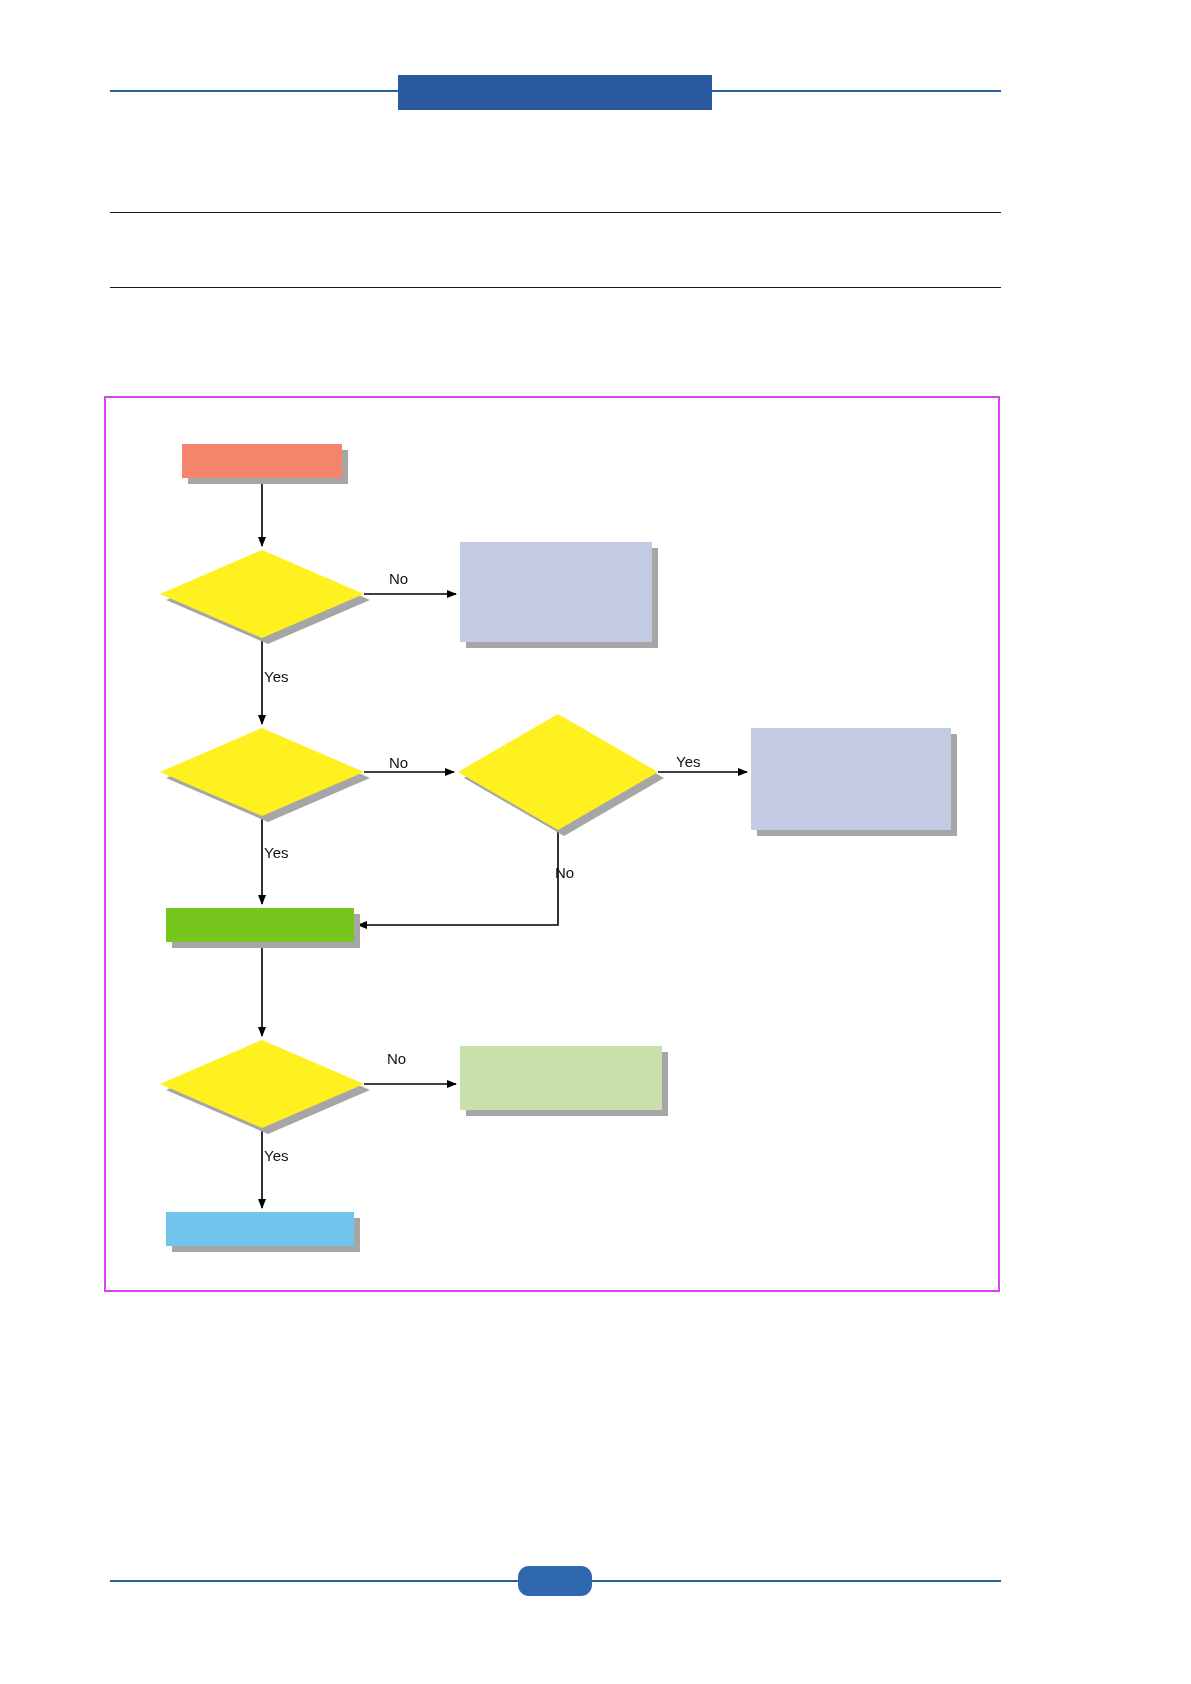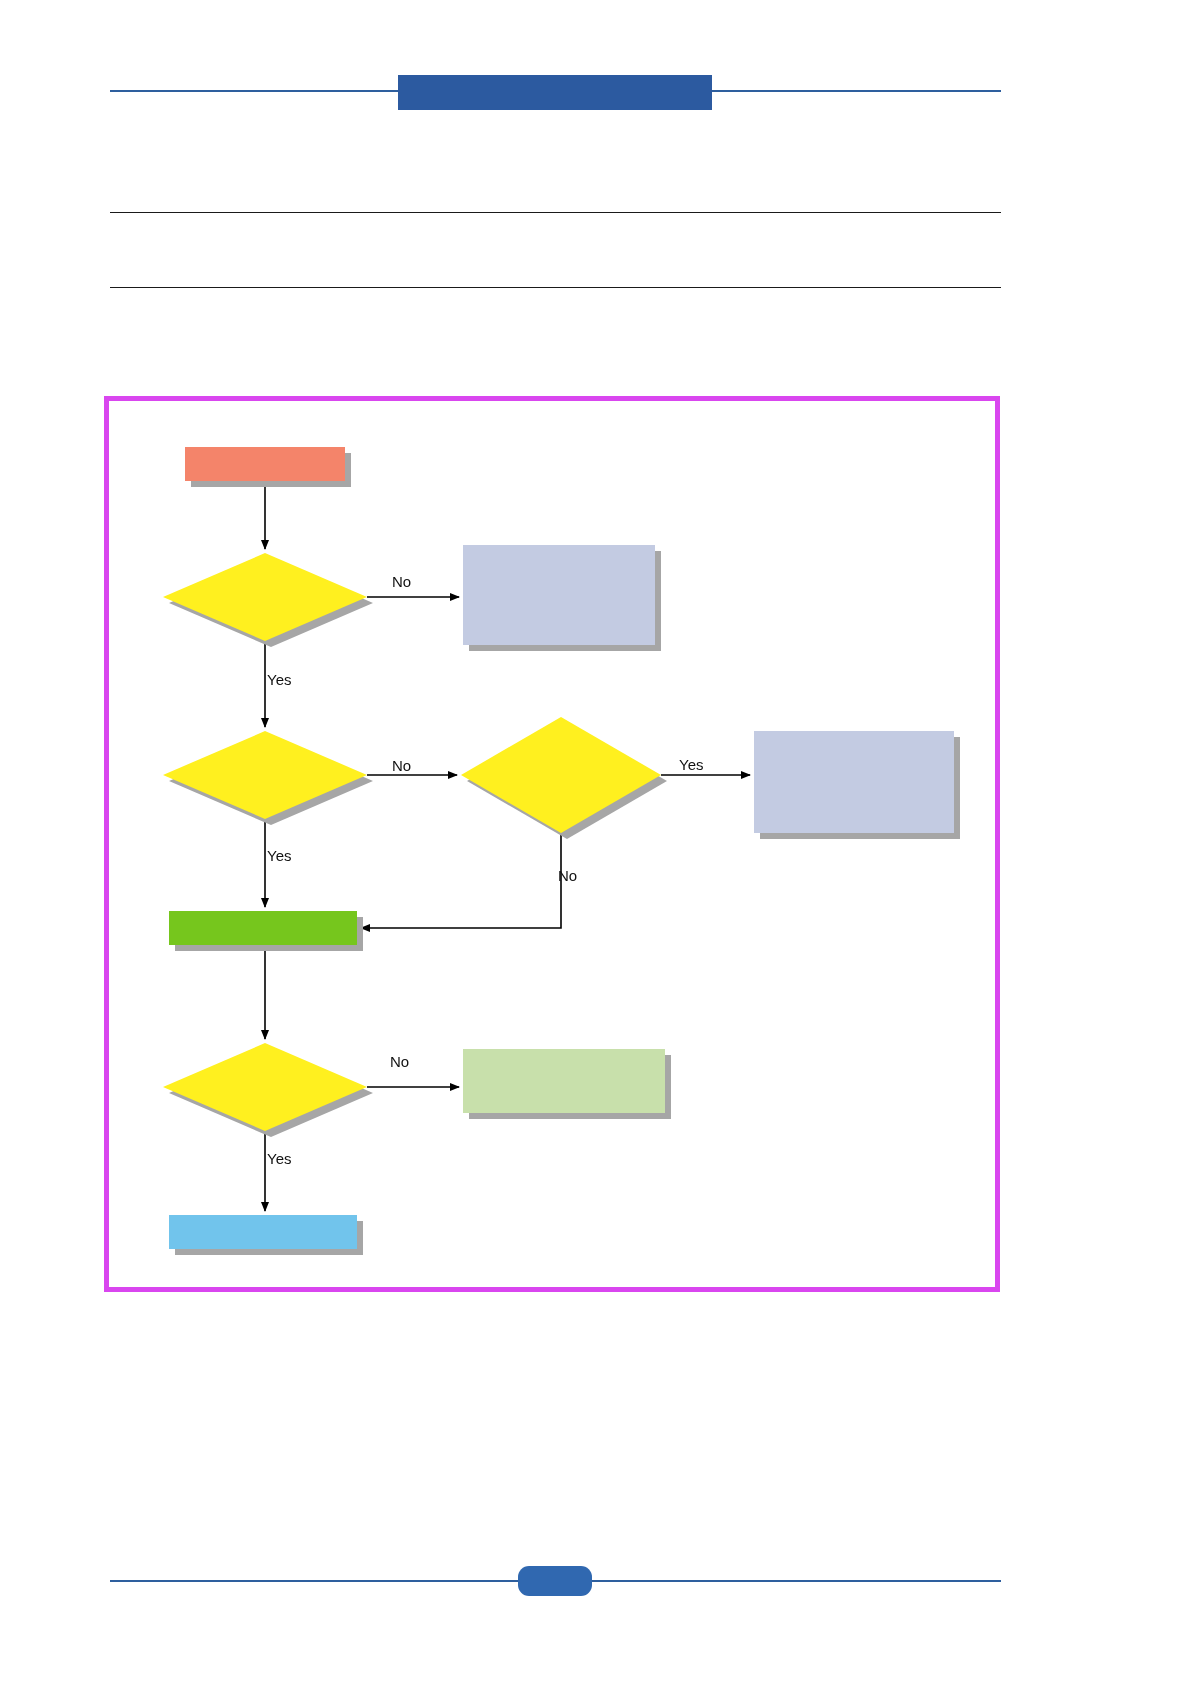--- a/index.html
+++ b/index.html
@@ -104,21 +104,21 @@
     white-space: pre-wrap;
   }
 
   
   .figure-frame {
     position: absolute;
     left: 104px;
     top: 396px;
     width: 896px;
     height: 896px;
-    border: 5px solid #d946ef;
+    border: 2px solid #d946ef;
     background: #ffffff;
     box-sizing: border-box;
   }
   .figure-canvas {
     position: absolute;
     left: 0; top: 0;
     width: 100%;
     height: 100%;
   }
 

